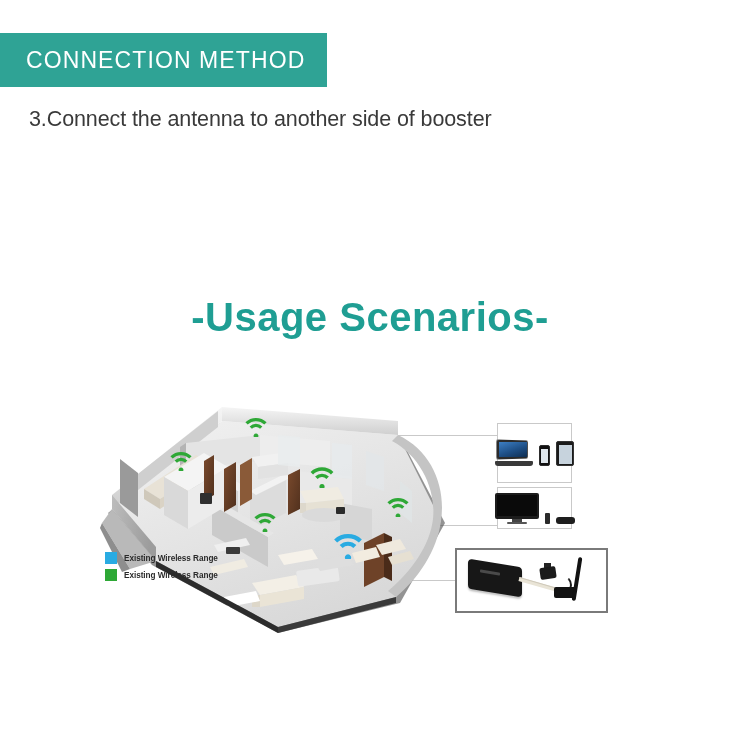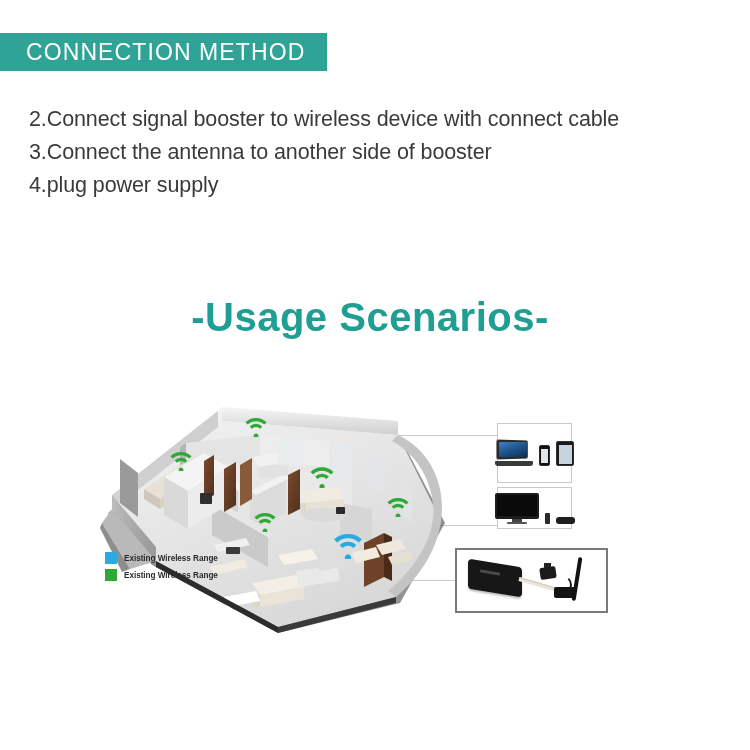--- a/index.html
+++ b/index.html
@@ -8,21 +8,21 @@
     background:#ffffff;
     font-family:"Liberation Sans",sans-serif;
     overflow:hidden;
     position:relative;
   }
   #page{position:relative;width:750px;height:750px;overflow:hidden;}
 
   
   .banner{
     position:absolute;left:0;top:33px;
-    width:327px;height:38px;
+    width:327px;height:54px;
     background:#2fa395;
     display:flex;align-items:center;
   }
   .banner-title{
     color:#ffffff;
     font-size:23px;
     letter-spacing:1.1px;
     padding-left:26px;
     font-weight:400;
     white-space:nowrap;
@@ -186,23 +186,21 @@
 </head>
 <body>
 
 <div id="page">
 
   <div class="banner">
     <span class="banner-title">CONNECTION METHOD</span>
   </div>
 
   <div class="steps">
-    <div class="step">2.Connect signal booster to wireless device with connect cable</div>
     <div class="step">3.Connect the antenna to another side of booster</div>
-    <div class="step">4.plug power supply</div>
   </div>
 
   <div class="usage-title">-Usage Scenarios-</div>
 
   <div class="illus">
 
     <div class="conn" style="left:238px;top:40px;width:259px;"></div>
     <div class="conn" style="left:238px;top:130px;width:259px;"></div>
     <div class="conn" style="left:238px;top:185px;width:217px;"></div>
 

